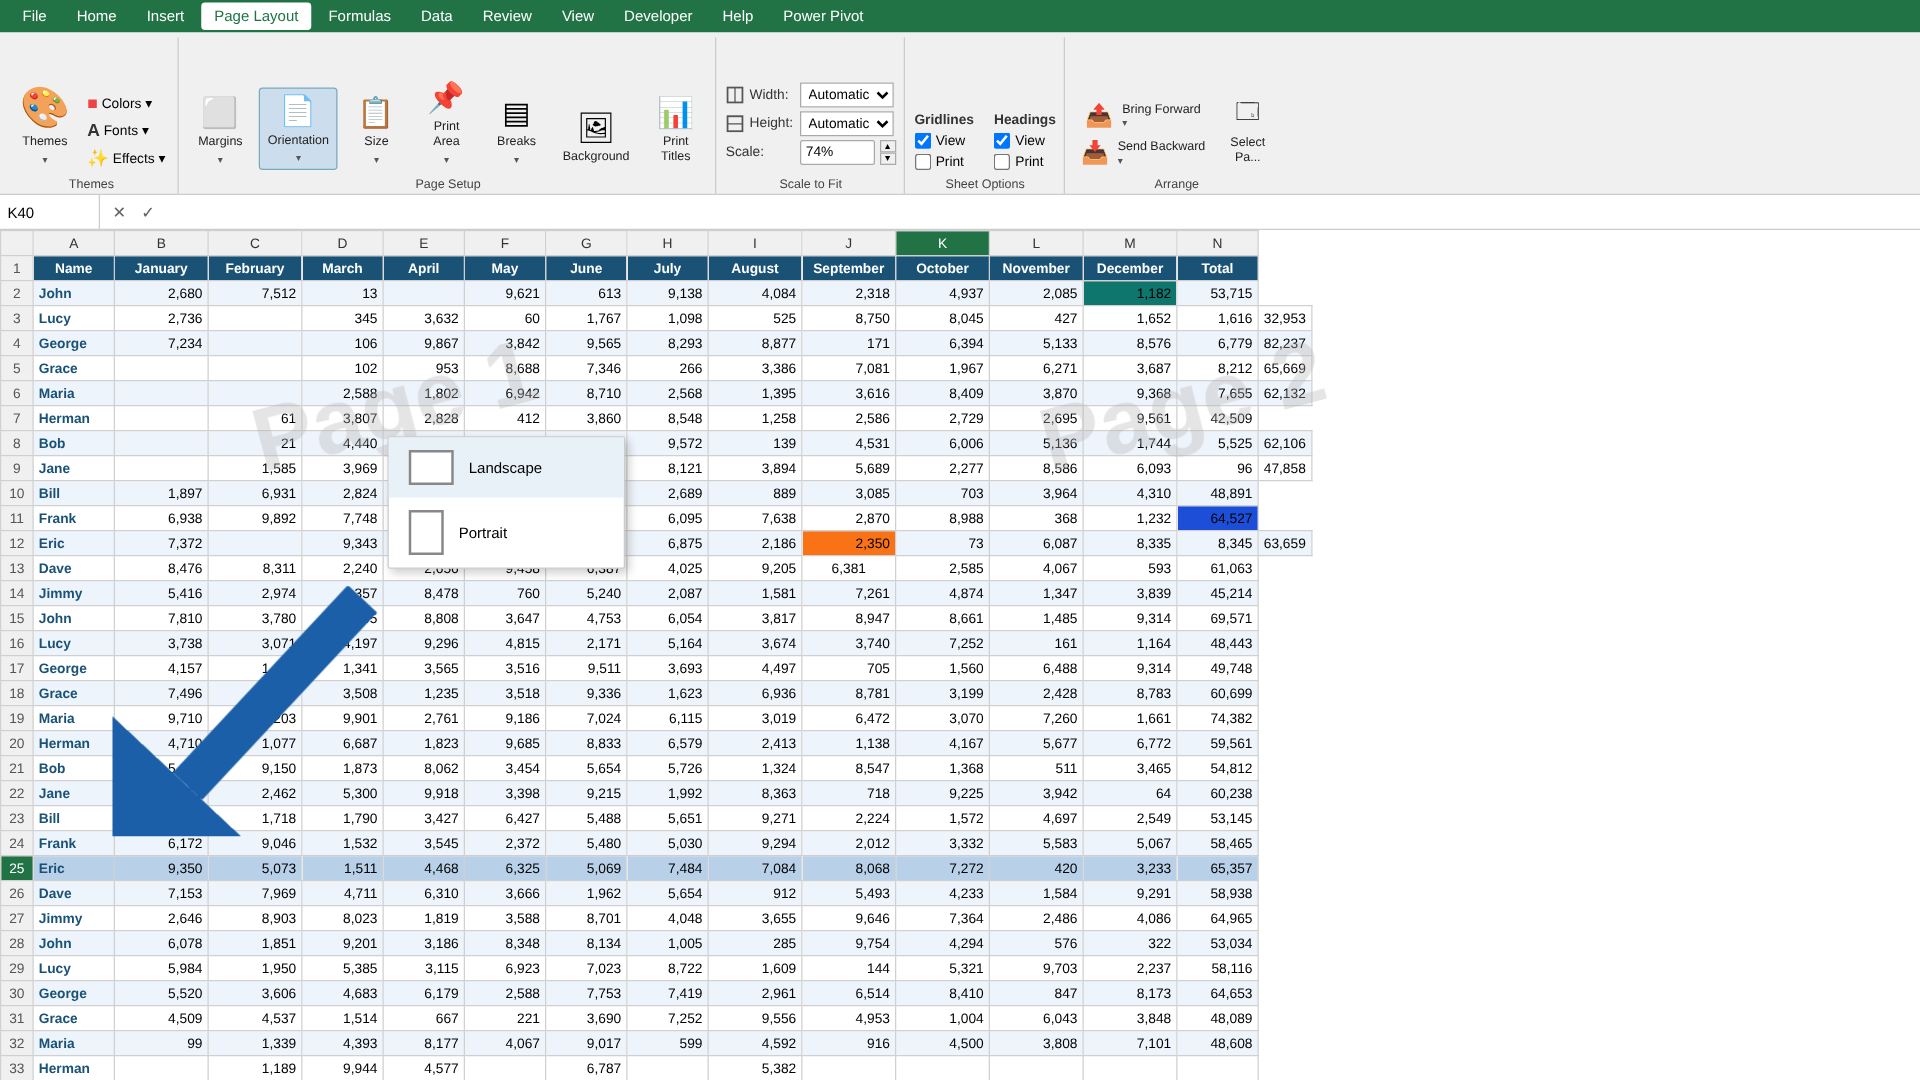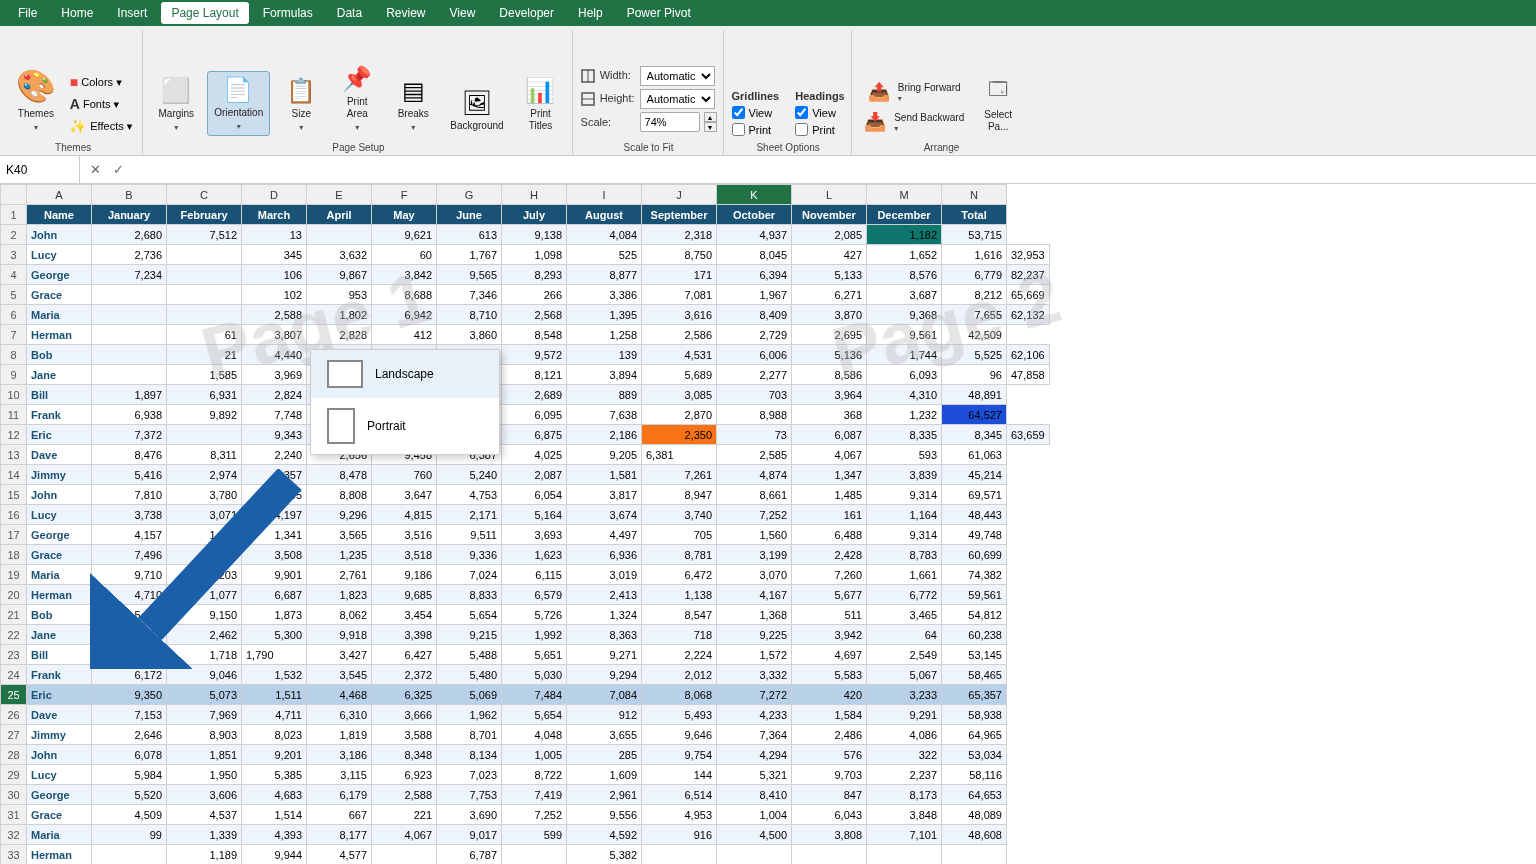--- a/index.html
+++ b/index.html
@@ -746,21 +746,21 @@
             <td class="row-num">13</td>
             <td style="color: rgb(26, 82, 118); font-weight: bold; background: rgb(255, 255, 255);">Dave</td>
             <td style="text-align: right; background: rgb(255, 255, 255);">8,476</td>
             <td style="text-align: right; background: rgb(255, 255, 255);">8,311</td>
             <td style="text-align: right; background: rgb(255, 255, 255);">2,240</td>
             <td style="text-align: right; background: rgb(255, 255, 255);">2,656</td>
             <td style="text-align: right; background: rgb(255, 255, 255);">9,458</td>
             <td style="text-align: right; background: rgb(255, 255, 255);">6,387</td>
             <td style="text-align: right; background: rgb(255, 255, 255);">4,025</td>
             <td style="text-align: right; background: rgb(255, 255, 255);">9,205</td>
-            <td style="text-align: left; background: rgb(255, 255, 255);">6,381</td>
+            <td style="text-align: center; background: rgb(255, 255, 255);">6,381</td>
             <td style="text-align: right; background: rgb(255, 255, 255);">2,585</td>
             <td style="text-align: right; background: rgb(255, 255, 255);">4,067</td>
             <td style="text-align: right; background: rgb(255, 255, 255);">593</td>
             <td style="text-align: right; background: rgb(255, 255, 255);">61,063</td>
           </tr>
           <tr>
             <td class="row-num">14</td>
             <td style="color: rgb(26, 82, 118); font-weight: bold; background: rgb(238, 244, 251);">Jimmy</td>
             <td style="text-align: right; background: rgb(238, 244, 251);">5,416</td>
             <td style="text-align: right; background: rgb(238, 244, 251);">2,974</td>
@@ -910,21 +910,21 @@
             <td style="text-align: right; background: rgb(238, 244, 251);">9,225</td>
             <td style="text-align: right; background: rgb(238, 244, 251);">3,942</td>
             <td style="text-align: right; background: rgb(238, 244, 251);">64</td>
             <td style="text-align: right; background: rgb(238, 244, 251);">60,238</td>
           </tr>
           <tr>
             <td class="row-num">23</td>
             <td style="color: rgb(26, 82, 118); font-weight: bold; background: rgb(255, 255, 255);">Bill</td>
             <td style="text-align: right; background: rgb(255, 255, 255);">8,331</td>
             <td style="text-align: right; background: rgb(255, 255, 255);">1,718</td>
-            <td style="background: rgb(255, 255, 255);">1,790</td>
+            <td style="text-align: right; background: rgb(255, 255, 255);">1,790</td>
             <td style="text-align: right; background: rgb(255, 255, 255);">3,427</td>
             <td style="text-align: right; background: rgb(255, 255, 255);">6,427</td>
             <td style="text-align: right; background: rgb(255, 255, 255);">5,488</td>
             <td style="text-align: right; background: rgb(255, 255, 255);">5,651</td>
             <td style="text-align: right; background: rgb(255, 255, 255);">9,271</td>
             <td style="text-align: right; background: rgb(255, 255, 255);">2,224</td>
             <td style="text-align: right; background: rgb(255, 255, 255);">1,572</td>
             <td style="text-align: right; background: rgb(255, 255, 255);">4,697</td>
             <td style="text-align: right; background: rgb(255, 255, 255);">2,549</td>
             <td style="text-align: right; background: rgb(255, 255, 255);">53,145</td>

